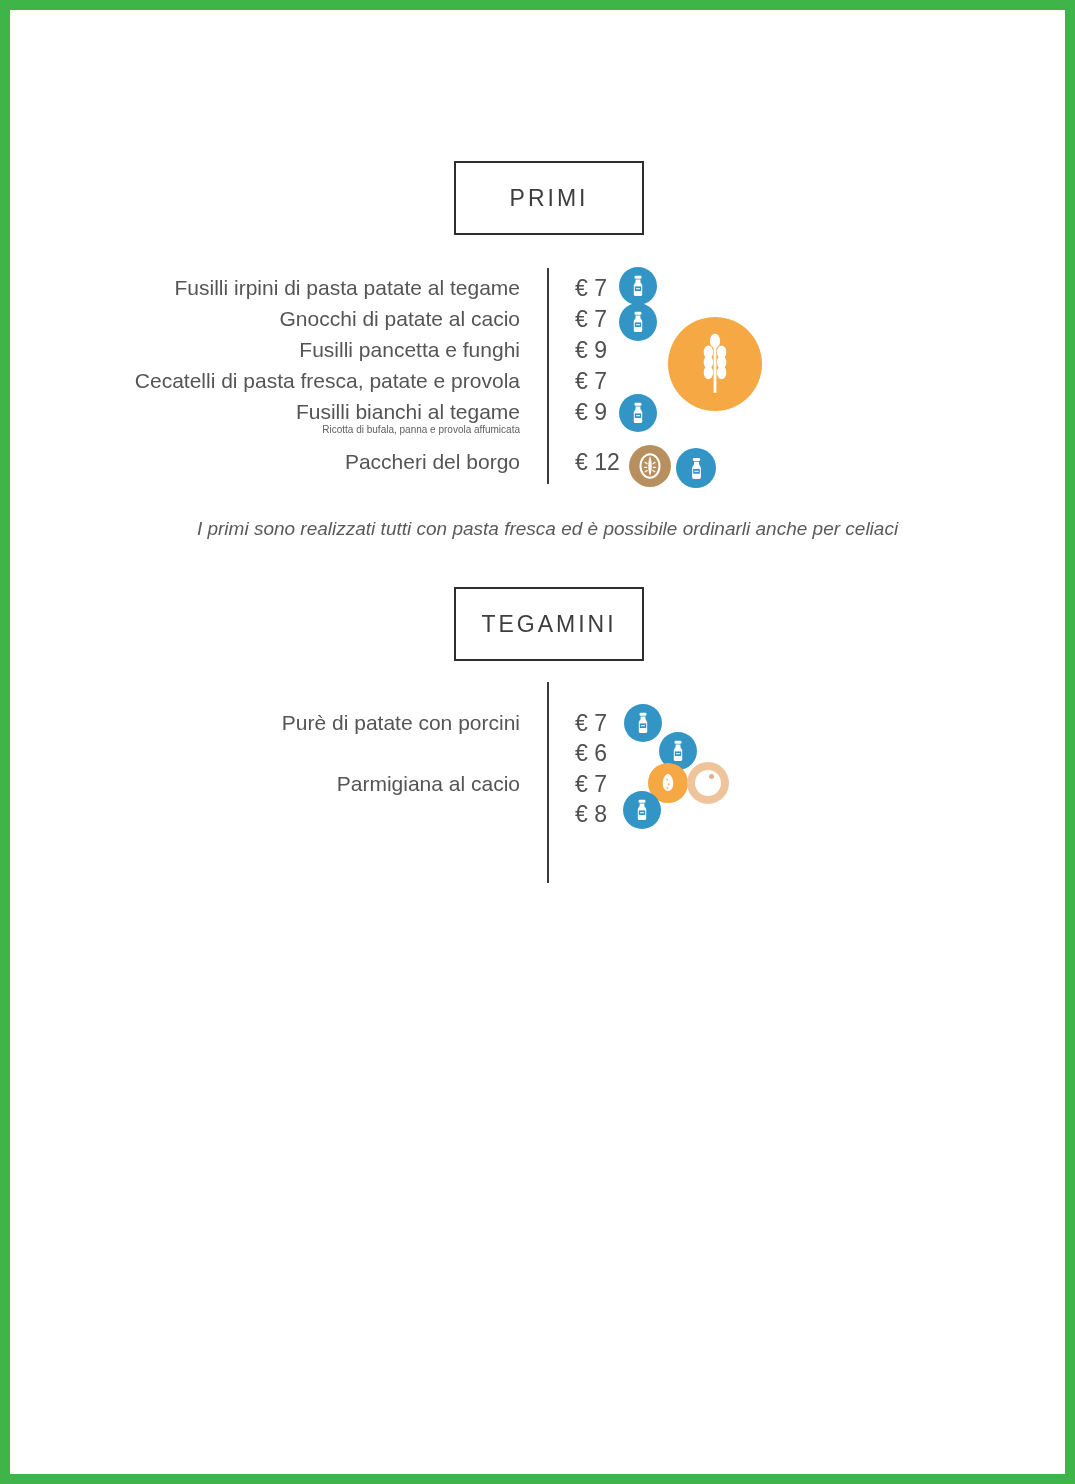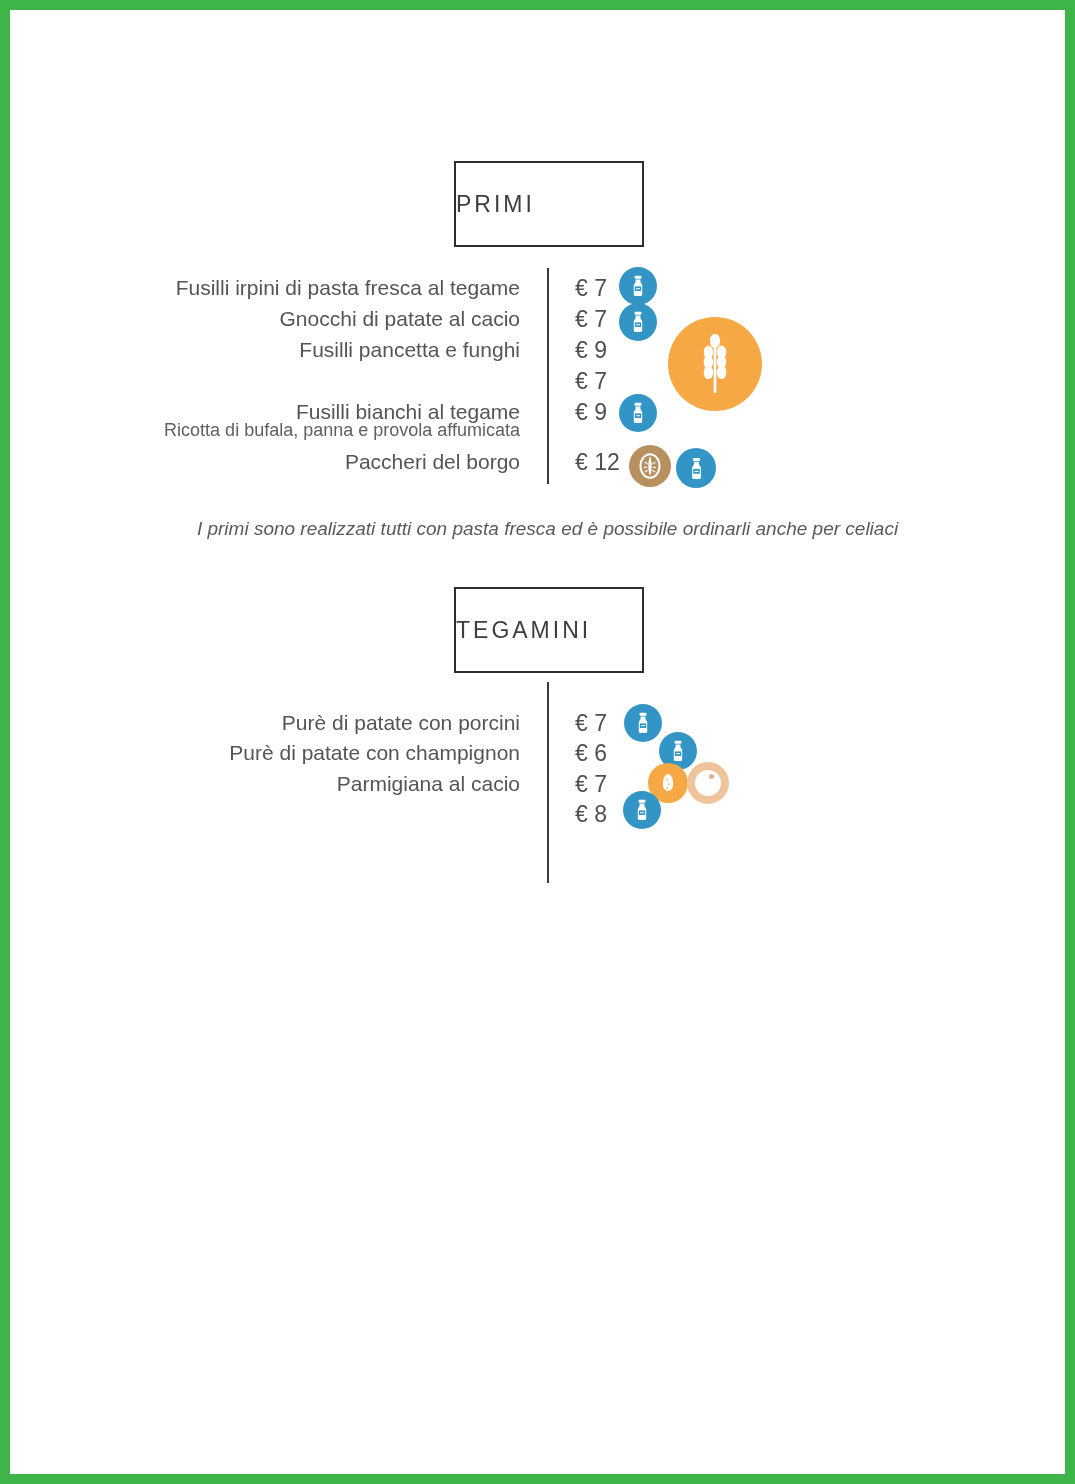--- a/index.html
+++ b/index.html
@@ -8,36 +8,36 @@
     width:1075px;height:1484px;
     background:#ffffff;
     border:10px solid #3eb449;
     box-sizing:border-box;
     font-family:"Liberation Sans", sans-serif;
     color:#4f4f4f;
     overflow:hidden;
   }
   .abs{position:absolute;}
   .title-box{
-    left:444px;width:190px;height:86px;
+    left:444px;width:190px;height:74px;
     border:2px solid #2e2e2e;
-    display:flex;align-items:center;justify-content:flex-start;
+    display:flex;align-items:center;justify-content:center;
     box-sizing:border-box;
   }
   .title-box .title{
     font-size:23px;letter-spacing:3px;color:#3d3d3d;font-weight:400;
   }
   .dish{
     left:70px;width:440px;text-align:right;
     font-size:21px;line-height:30px;height:30px;
     font-weight:300;color:#555;
     white-space:nowrap;
   }
   .dish.sub{
-    font-size:18px;line-height:18px;height:18px;color:#606060;
+    font-size:10px;line-height:18px;height:18px;color:#606060;
   }
   .price{
     left:565px;width:110px;text-align:left;
     font-size:23px;line-height:30px;height:30px;
     color:#4f4f4f;font-weight:300;white-space:nowrap;
   }
   .vline{
     left:537px;width:2px;background:#3a3a3a;
   }
   .note{
@@ -65,23 +65,24 @@
 <body>
 
 <div class="page">
 
   <div class="abs title-box" style="top:151px">
     <span class="title">PRIMI</span>
   </div>
 
   <div class="abs vline" style="top:258px;height:216px"></div>
 
-  <div class="abs dish" style="top:263px">Fusilli irpini di pasta fresca al tegame</div>
+  <div class="abs dish" style="top:263px">Fusilli irpini di pasta patate al tegame</div>
   <div class="abs dish" style="top:294px">Gnocchi di patate al cacio</div>
   <div class="abs dish" style="top:325px">Fusilli pancetta e funghi</div>
+  <div class="abs dish" style="top:356px">Cecatelli di pasta fresca, patate e provola</div>
   <div class="abs dish" style="top:387px">Fusilli bianchi al tegame</div>
   <div class="abs dish sub" style="top:411px">Ricotta di bufala, panna e provola affumicata</div>
   <div class="abs dish" style="top:437px">Paccheri del borgo</div>
 
   <div class="abs price" style="top:263px">€ 7</div>
   <div class="abs price" style="top:294px">€ 7</div>
   <div class="abs price" style="top:325px">€ 9</div>
   <div class="abs price" style="top:356px">€ 7</div>
   <div class="abs price" style="top:387px">€ 9</div>
   <div class="abs price" style="top:437px">€ 12</div>
@@ -149,21 +150,20 @@
 
   <div class="abs note" style="top:508px">I primi sono realizzati tutti con pasta fresca ed è possibile ordinarli anche per celiaci</div>
 
   <div class="abs title-box" style="top:577px">
     <span class="title">TEGAMINI</span>
   </div>
 
   <div class="abs vline" style="top:672px;height:201px"></div>
 
   <div class="abs dish" style="top:698px">Purè di patate con porcini</div>
-  <div class="abs dish" style="top:728px">Purè di patate con champignon</div>
   <div class="abs dish" style="top:759px">Parmigiana al cacio</div>
 
   <div class="abs price" style="top:698px">€ 7</div>
   <div class="abs price" style="top:728px">€ 6</div>
   <div class="abs price" style="top:759px">€ 7</div>
   <div class="abs price" style="top:789px">€ 8</div>
 
   <div class="abs circ blue" style="left:614px;top:694px;width:38px;height:38px">
     <svg viewBox="0 0 24 24" width="24" height="24">
       <rect x="8.5" y="1.8" width="7" height="3" rx="1.2" fill="#fff"></rect>

